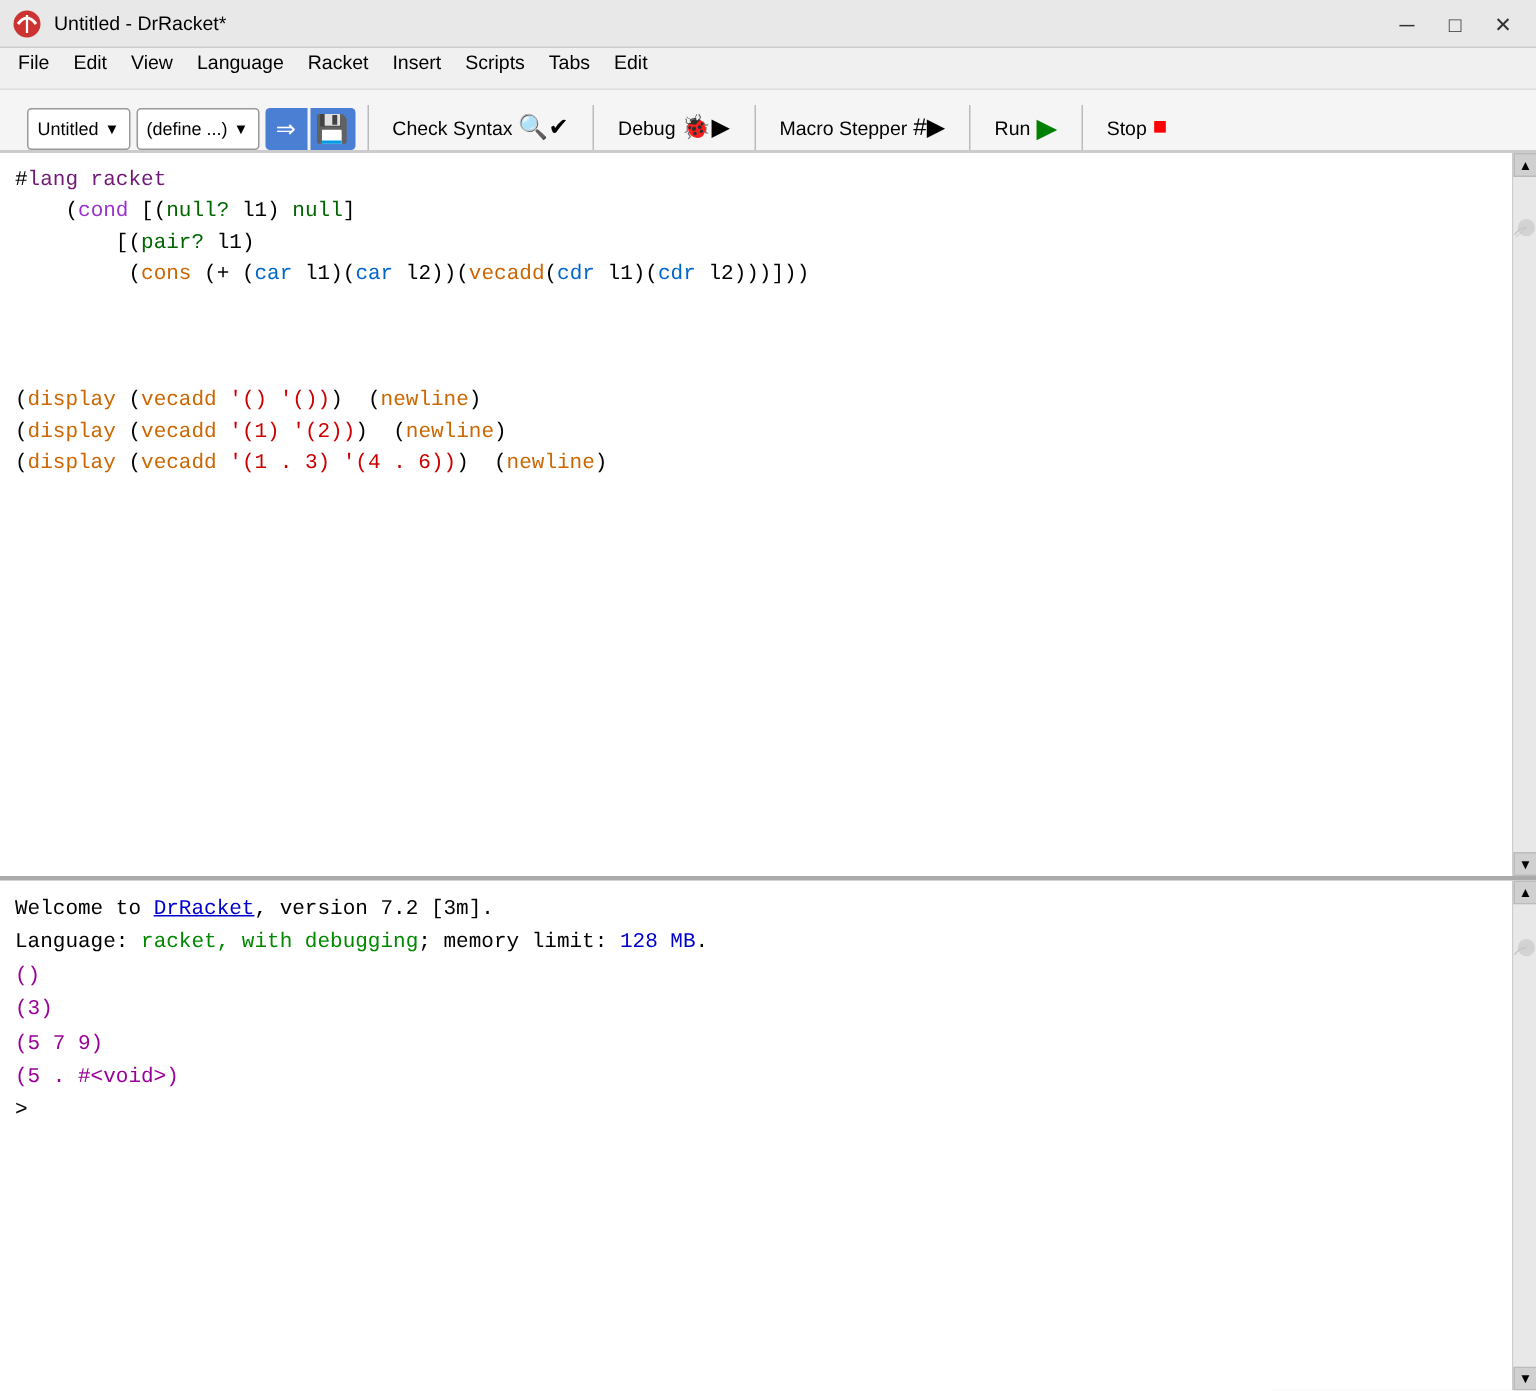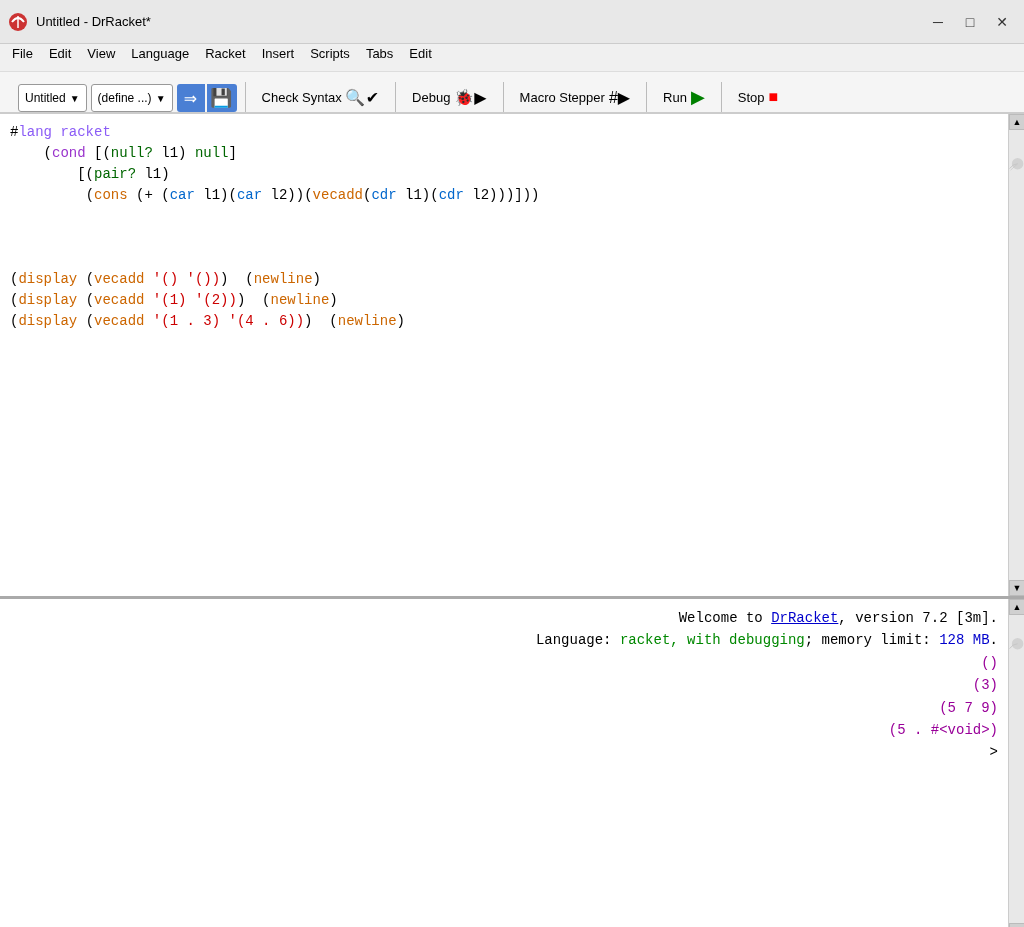--- a/index.html
+++ b/index.html
@@ -1,21 +1,21 @@
 <!DOCTYPE html>
 <html><head>
   <meta charset="utf-8">
   <style>
     * { box-sizing: border-box; margin: 0; padding: 0; }
     body { font-family: 'Segoe UI', Arial, sans-serif; background: #f0f0f0; width: 1024px; height: 927px; overflow: hidden; }
     
     
     .titlebar {
       background: #e8e8e8;
-      height: 44px;
+      height: 32px;
       display: flex;
       align-items: center;
       padding: 0 8px;
       border-bottom: 1px solid #ccc;
       justify-content: space-between;
     }
     .titlebar-left {
       display: flex;
       align-items: center;
       gap: 8px;
@@ -156,26 +156,25 @@
       display: flex;
       overflow: hidden;
     }
     .repl-scroll {
       flex: 1;
       overflow: auto;
       padding: 8px 10px;
       font-family: 'Courier New', Courier, monospace;
       font-size: 14px;
       line-height: 1.6;
-      text-align: right;
     }
 
     
     .c-hash { color: #000; }
-    .c-lang { color: #8b5cf6; }
+    .c-lang { color: #701a75; }
     .c-define { color: #9933cc; }
     .c-funcname { color: #cc6600; }
     .c-cond { color: #9933cc; }
     .c-null { color: #006600; }
     .c-nullq { color: #006600; }
     .c-pairq { color: #006600; }
     .c-cons { color: #cc6600; }
     .c-car { color: #0066cc; }
     .c-cdr { color: #0066cc; }
     .c-display { color: #cc6600; }

